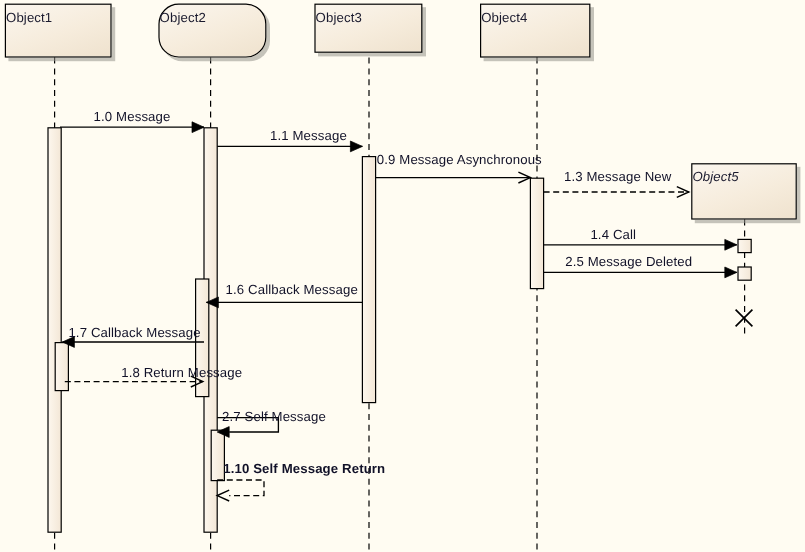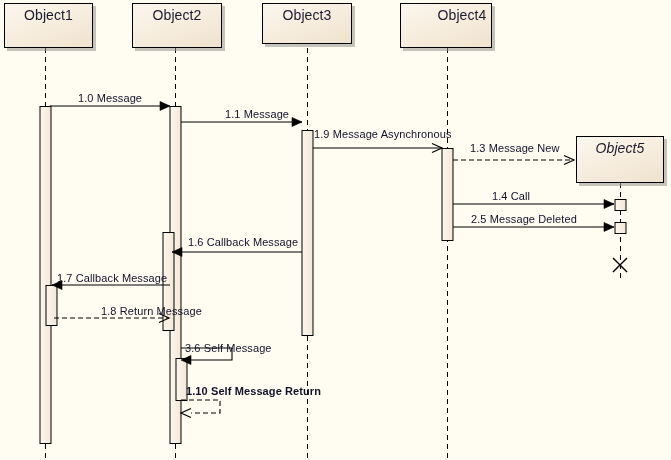--- a/index.html
+++ b/index.html
@@ -12,22 +12,21 @@
   }
   #canvas{position:relative;width:671px;height:460px;background:#FFFCF2;}
   svg#diagram{position:absolute;left:0;top:0;width:671px;height:460px;}
 
   .obj-box{
     position:absolute;
     box-sizing:border-box;
     border:1px solid #000;
     background:linear-gradient(160deg,#FBF6EE 0%,#F6ECDC 55%,#EFE2CE 100%);
     box-shadow:3px 3px 0 0 rgba(150,148,140,0.55);
-    font-size:14px;color:#1a1a2e;
-    text-align:center;
+    font-size:11px;color:#1a1a2e;
     padding-top:5px;
     line-height:12px;
     letter-spacing:0.1px;
   }
   .msg-label{
     position:absolute;
     font-size:11px;
     color:#111128;
     white-space:nowrap;
     line-height:12px;
@@ -89,32 +88,32 @@
         <polyline points="191,408.5 181,413 191,417.5" fill="none" stroke="#000000" stroke-width="1.2"></polyline>
       </g>
     <g id="layer-destruction">
         <line x1="613" y1="258" x2="627" y2="272" stroke="#000000" stroke-width="1.4"></line>
         <line x1="627" y1="258" x2="613" y2="272" stroke="#000000" stroke-width="1.4"></line>
       </g>
   </svg>
 
   <div id="boxes">
       <div class="obj-box" style="left: 4px; top: 3px; width: 89px; height: 45px;">Object1</div>
-      <div class="obj-box" style="left: 132px; top: 3px; width: 90px; height: 45px;">Object2</div>
+      <div class="obj-box" style="left: 132px; top: 3px; width: 90px; height: 45px; border-radius: 17px;">Object2</div>
       <div class="obj-box" style="left: 262px; top: 3px; width: 90px; height: 41px;">Object3</div>
-      <div class="obj-box" style="left: 400px; top: 3px; width: 92px; height: 45px; padding-left: 32px;">Object4</div>
+      <div class="obj-box" style="left: 400px; top: 3px; width: 92px; height: 45px;">Object4</div>
       <div class="obj-box" style="left: 576px; top: 136px; width: 88px; height: 47px; font-style: italic;">Object5</div>
     </div>
   <div id="labels">
       <div class="msg-label" style="left: 78px; top: 92px;">1.0 Message</div>
       <div class="msg-label" style="left: 225px; top: 108px;">1.1 Message</div>
-      <div class="msg-label" style="left: 314px; top: 128px;">1.9 Message Asynchronous</div>
+      <div class="msg-label" style="left: 314px; top: 128px;">0.9 Message Asynchronous</div>
       <div class="msg-label" style="left: 470px; top: 142px; text-align: right;">1.3 Message New</div>
       <div class="msg-label" style="left: 492px; top: 190px;">1.4 Call</div>
       <div class="msg-label" style="left: 471px; top: 213px;">2.5 Message Deleted</div>
       <div class="msg-label" style="left: 188px; top: 236px;">1.6 Callback Message</div>
       <div class="msg-label" style="left: 57px; top: 272px;">1.7 Callback Message</div>
       <div class="msg-label" style="left: 62px; top: 305px; margin-left: 39px;">1.8 Return Message</div>
-      <div class="msg-label" style="left: 185px; top: 342px;">3.6 Self Message</div>
+      <div class="msg-label" style="left: 185px; top: 342px;">2.7 Self Message</div>
       <div class="msg-label" style="left: 186px; top: 385px; font-weight: bold;">1.10 Self Message Return</div>
     </div>
 
 </div>
 
 </body></html>

